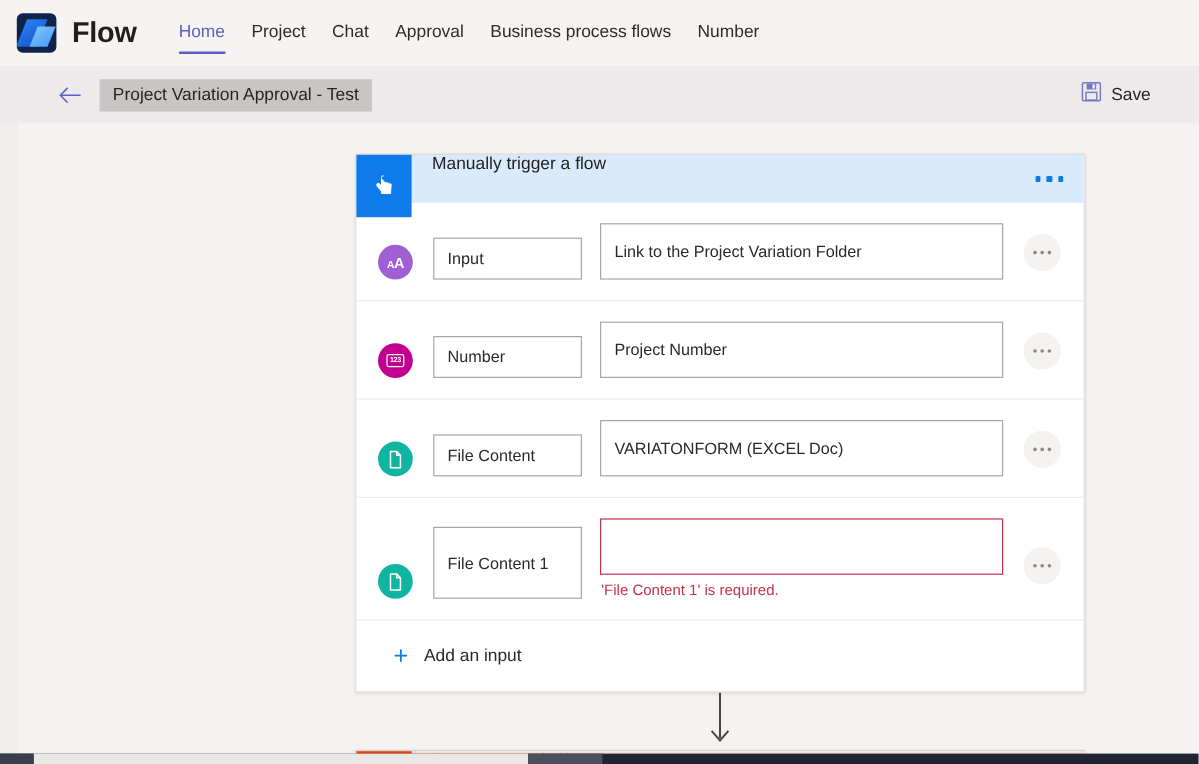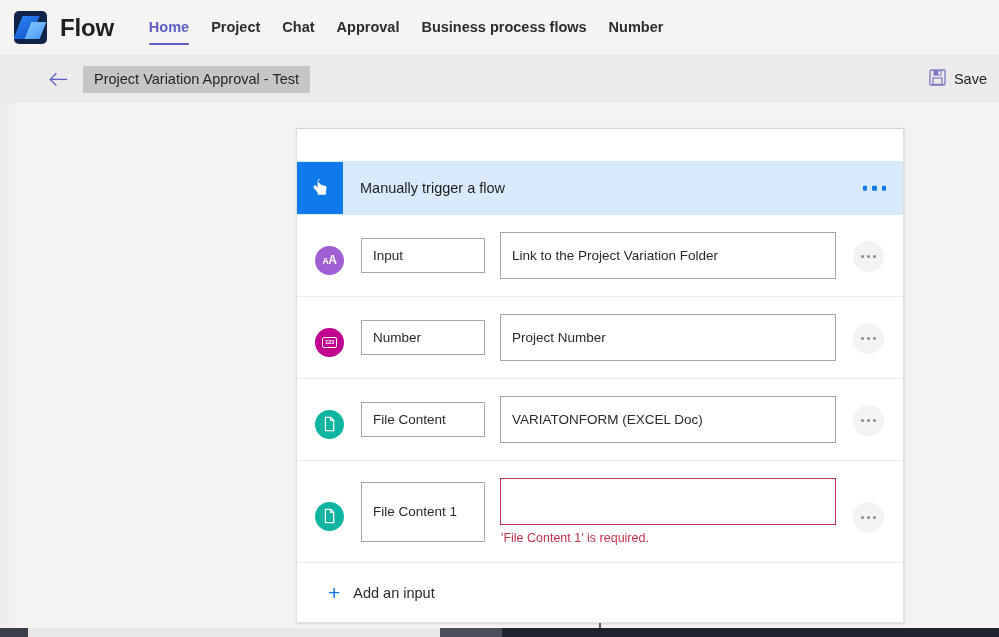--- a/index.html
+++ b/index.html
@@ -45,21 +45,21 @@
     background: linear-gradient(135deg,#7fc0fb 0%,#4e9ef7 100%);
   }
   .brand {
     font-size: 24px;
     font-weight: bold;
     color: #201f1e;
     margin-left: 13px;
     margin-right: 24px;
     letter-spacing: -0.2px;
   }
-  .navitems { display: flex; align-items: center; height: 55px; font-weight: bold; }
+  .navitems { display: flex; align-items: center; height: 55px; }
   .navitem {
     font-size: 14.5px;
     color: #2d2c2b;
     padding: 0 11px;
     height: 55px;
     line-height: 55px;
     position: relative;
     cursor: pointer;
     white-space: nowrap;
   }
@@ -93,21 +93,21 @@
     margin-left: 8px;
     background: #c8c6c4;
     color: #25242a;
     font-size: 14.5px;
     padding: 5px 11px 6px 11px;
     cursor: text;
     white-space: nowrap;
   }
   .savebtn {
     position: absolute;
-    right: 6px;
+    right: 34px;
     display: flex;
     align-items: center;
     gap: 8px;
     cursor: pointer;
     padding: 5px 6px;
     text-align: right;
   }
   .savebtn .lbl { font-size: 14.5px; color: #24232a; }
 
   
@@ -133,25 +133,23 @@
 
   
   .card {
     background: #ffffff;
     border: 1px solid #e1dfdd;
     border-top: 1px solid #d6d4d2;
     box-shadow: 0 1px 2px rgba(0,0,0,0.10), 1px 0 2px rgba(0,0,0,0.06);
   }
   .cardhead {
     display: flex;
-    align-items: center;
-    height: 54px;
+    height: 40px;
     background: #d9eafc;
     position: relative;
-    margin-top: 32px;
   }
   .cardhead.err { background: #fbddd0; }
   .icontile {
     width: 46px; height: 52px;
     flex: 0 0 auto;
     display: flex; align-items: center; justify-content: center;
     background: #0f7bea;
   }
   .icontile.office { background: #e8420f; }
   .cardhead .title {
@@ -170,21 +168,21 @@
     width: 4.5px; height: 4.5px;
     background: #0f7bea;
     border-radius: 1px;
     display: block;
   }
 
   
   .rows { padding: 0 0 0 0; }
   .row {
     display: flex;
-    align-items: center;
+    align-items: flex-end;
     padding: 17px 0 17px 18px;
     position: relative;
     min-height: 76px;
   }
   .row + .row { border-top: 1px solid #edebe9; }
   .row .badge {
     width: 29px; height: 29px;
     border-radius: 50%;
     flex: 0 0 auto;
     display: flex; align-items: center; justify-content: center;

